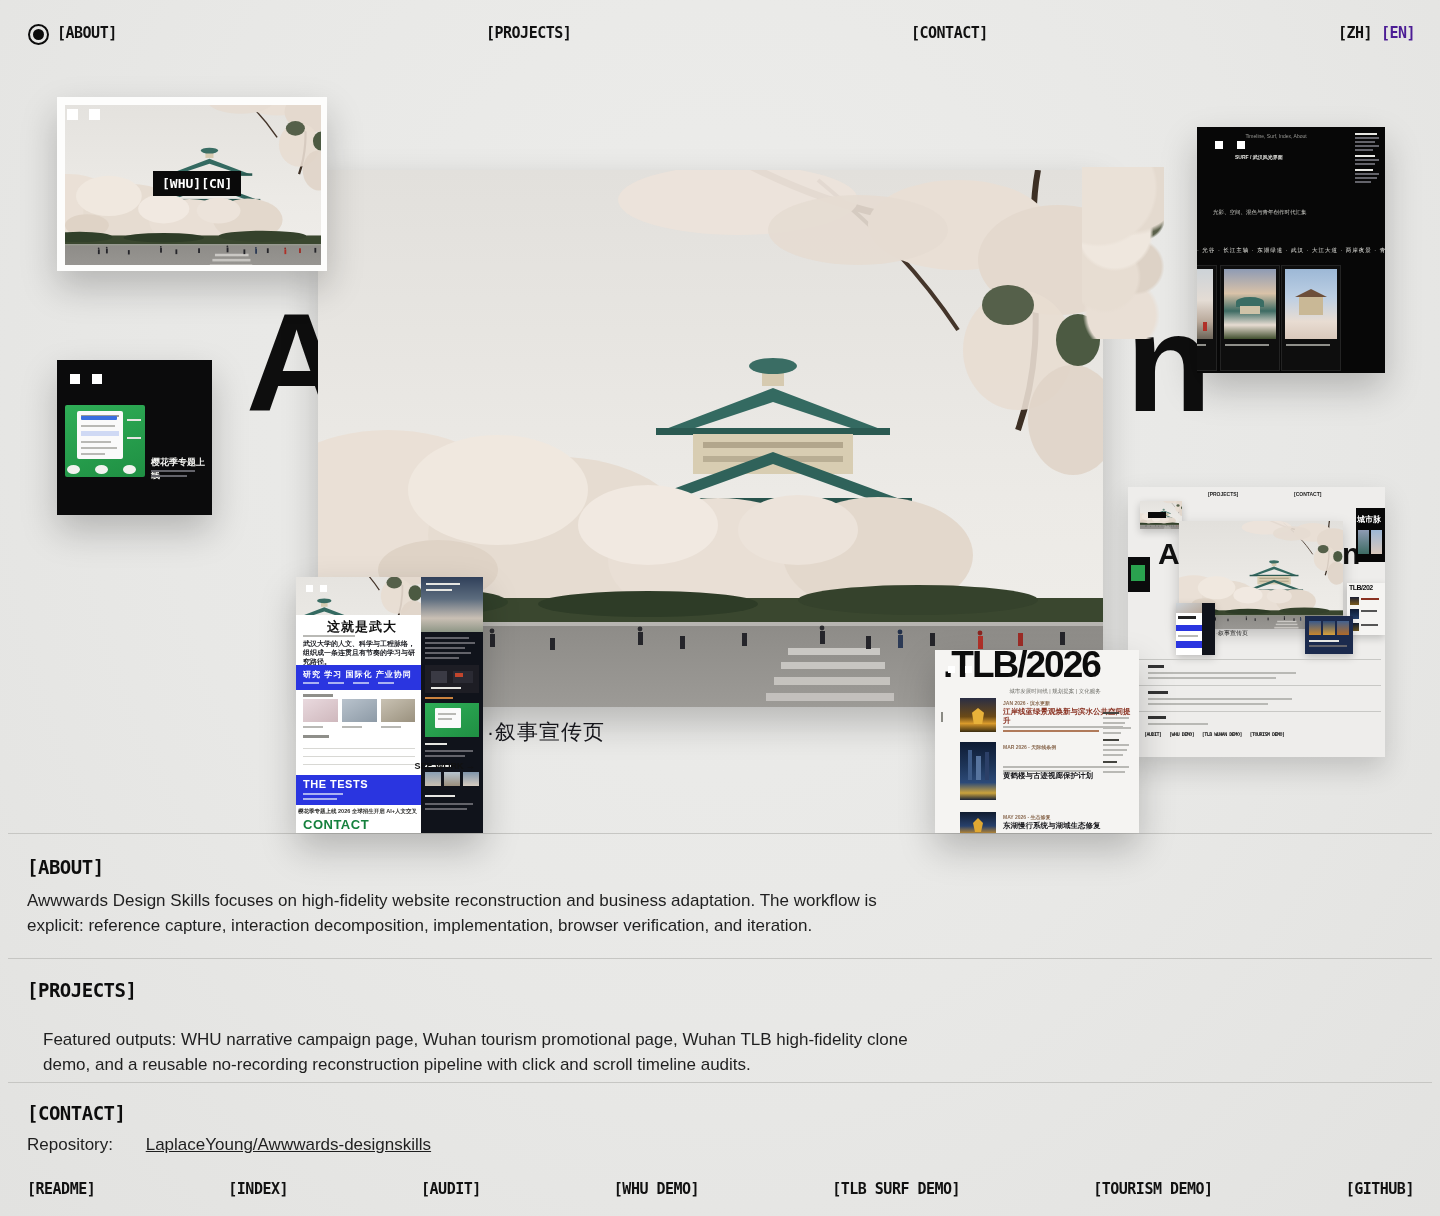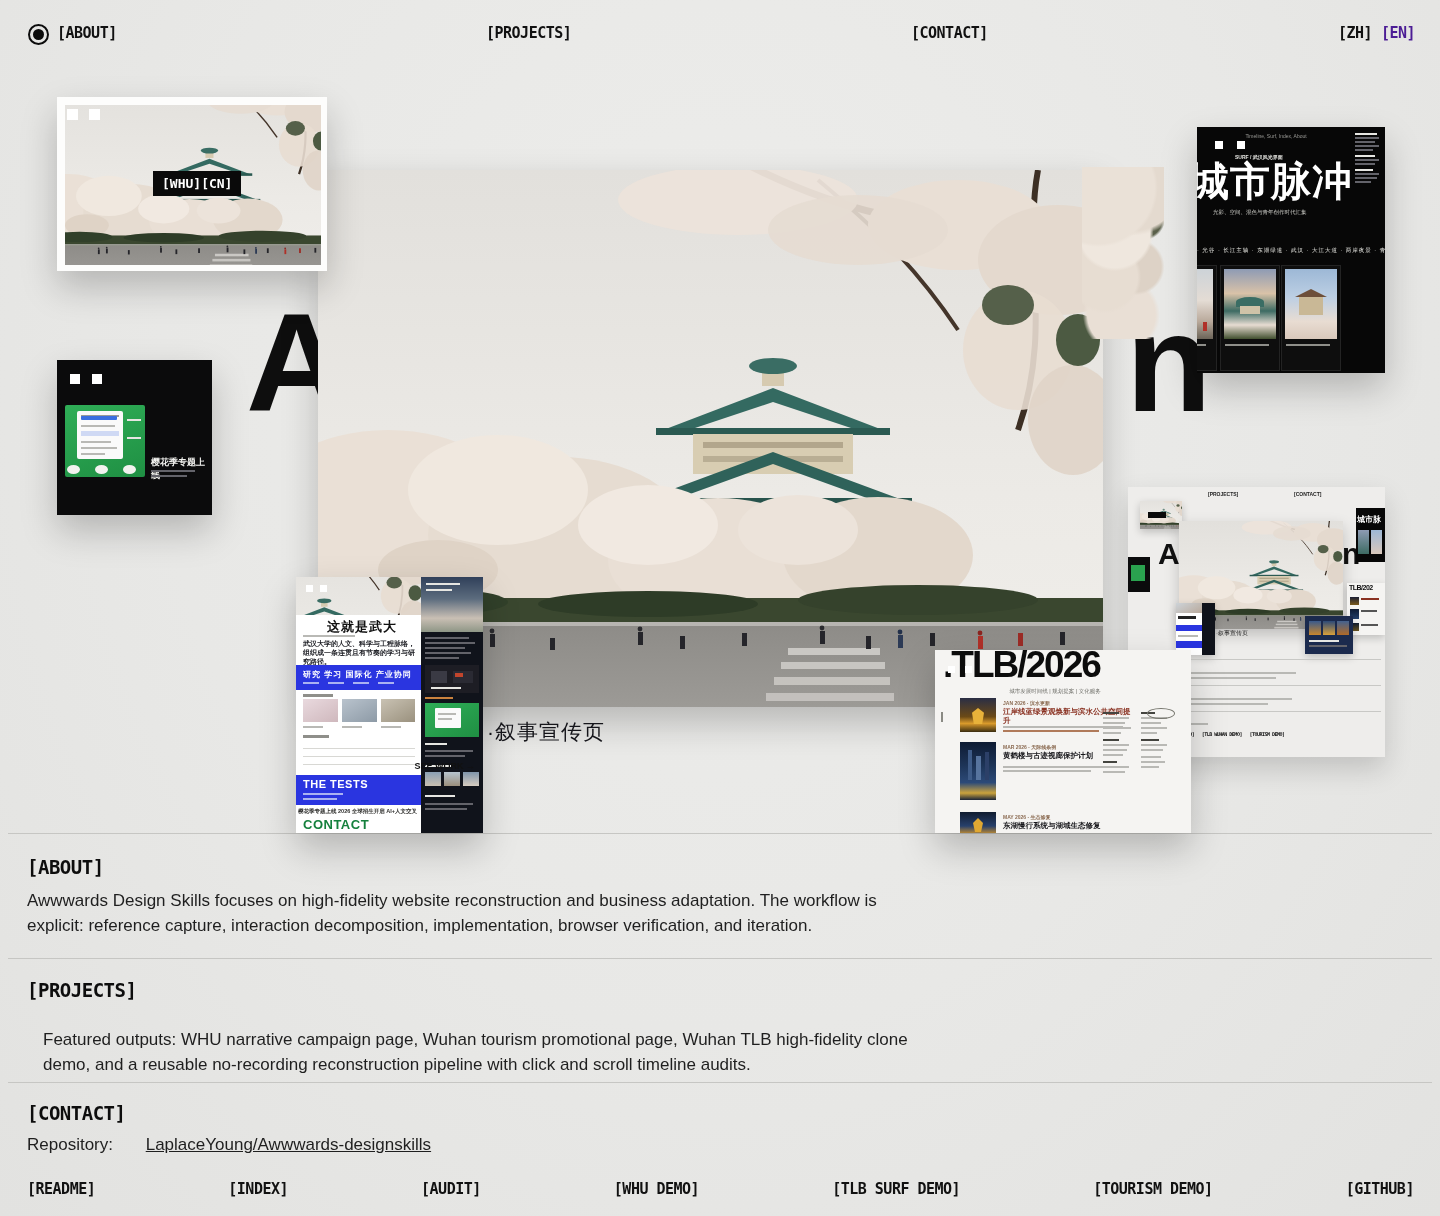--- a/index.html
+++ b/index.html
@@ -65,21 +65,21 @@
   .pulse-kicker{position:absolute;left:38px;top:27px;font-size:5px;color:#e8e8e4;font-weight:700;}
   .pulse-title{position:absolute;left:-8px;top:30px;font-size:40px;font-weight:900;color:#fff;letter-spacing:1px;line-height:1.2;}
   .pulse-sub{position:absolute;left:16px;top:82px;font-size:5.5px;color:#cfcfc9;}
   .pulse-credits{position:absolute;left:158px;top:6px;width:26px;}
   .pulse-marquee{position:absolute;left:0;top:120px;width:188px;font-size:5.5px;color:#e9e9e4;white-space:nowrap;letter-spacing:1px;}
   .pulse-cardrow{position:absolute;left:0;top:138px;height:108px;width:188px;}
   .pcard{position:absolute;top:0;width:58px;height:104px;background:#0e0e0e;border:1px solid #232323;}
   .pcard .img{position:absolute;left:3px;top:3px;right:3px;height:70px;}
   .pcard .cap{position:absolute;left:4px;top:78px;width:44px;height:2px;background:#8f8f8a;}
   
-  .tlb{left:935px;top:650px;width:256px;height:183px;background:#f5f4f2;z-index:5;overflow:hidden;}
+  .tlb{left:935px;top:650px;width:204px;height:183px;background:#f5f4f2;z-index:5;overflow:hidden;}
   .tlb-title{position:absolute;left:8px;top:-6px;font-size:37px;font-weight:900;color:#0c0c0c;letter-spacing:-2px;}
   .tlb-sub{position:absolute;left:0;width:240px;top:38px;text-align:center;font-size:5.5px;color:#6e6e68;}
   .tlb-item{position:absolute;left:25px;width:170px;}
   .tlb-img{position:absolute;left:0;top:0;width:36px;}
   .tlb-meta{position:absolute;left:43px;top:2px;font-size:5px;color:#8b6b52;font-weight:700;}
   .tlb-head{position:absolute;left:43px;top:9px;font-size:7.5px;font-weight:800;width:130px;line-height:9px;}
   .tlb-colbars{position:absolute;top:62px;width:32px;}
   .tlb-oval{position:absolute;border:1px solid #77776f;border-radius:50%;width:26px;height:9px;}
   
   .mini{left:1128px;top:487px;width:257px;height:270px;background:#eeedeb;z-index:3;box-shadow:0 12px 26px rgba(0,0,0,.16);overflow:hidden;}
@@ -317,21 +317,20 @@
   </div>
   <div class="wp-ticker">樱花季专题上线 2026 全球招生开启 AI+人文交叉</div>
   <div class="wp-contact">CONTACT</div>
 </div>
 
 <div class="abs pulse card-shadow">
   <div class="pulse-nav">Timeline, Surf, Index, About</div>
   <div class="dot-sq" style="left:18px;top:14px;width:8px;height:8px;"></div>
   <div class="dot-sq" style="left:40px;top:14px;width:8px;height:8px;"></div>
   <div class="pulse-kicker">SURF / 武汉风光界面</div>
-  <div class="pulse-title">城市脉冲</div>
   <div class="pulse-sub">光影、空间、混色与青年创作时代汇集</div>
   <div class="pulse-credits">
     <div class="bar-w" style="left:0;top:0;width:22px;height:1.5px;"></div>
     <div class="bar-d" style="left:0;top:4px;width:24px;height:1.5px;"></div>
     <div class="bar-d" style="left:0;top:8px;width:20px;height:1.5px;"></div>
     <div class="bar-d" style="left:0;top:12px;width:24px;height:1.5px;"></div>
     <div class="bar-d" style="left:0;top:16px;width:18px;height:1.5px;"></div>
     <div class="bar-w" style="left:0;top:22px;width:20px;height:1.5px;"></div>
     <div class="bar-d" style="left:0;top:26px;width:24px;height:1.5px;"></div>
     <div class="bar-d" style="left:0;top:30px;width:20px;height:1.5px;"></div>
@@ -446,21 +445,21 @@
     <div class="bar" style="left:43px;top:32px;width:96px;height:1.5px;background:#b07a5a;"></div>
   </div>
 
   <div class="tlb-item" style="top:92px;height:64px;">
     <div class="tlb-img" style="height:58px;background:linear-gradient(180deg,#0e1b33 0%,#1d3457 40%,#2c4a78 70%,#caa23c 88%,#1a2438 100%);">
       <div class="abs" style="left:8px;top:8px;width:4px;height:30px;background:#3f5c88;"></div>
       <div class="abs" style="left:16px;top:14px;width:5px;height:24px;background:#57749e;"></div>
       <div class="abs" style="left:25px;top:10px;width:4px;height:28px;background:#2c4068;"></div>
     </div>
     <div class="tlb-meta">MAR 2026 · 天际线条例</div>
-    <div class="tlb-head" style="color:#16161a;">黄鹤楼与古迹视廊保护计划</div>
+    <div class="tlb-head" style="color:#16161a;margin-top:20px;">黄鹤楼与古迹视廊保护计划</div>
     <div class="bar" style="left:43px;top:24px;width:118px;height:1.5px;"></div>
     <div class="bar" style="left:43px;top:28px;width:88px;height:1.5px;"></div>
   </div>
 
   <div class="tlb-item" style="top:162px;height:30px;">
     <div class="tlb-img" style="height:28px;background:linear-gradient(180deg,#101c30 0%,#27406b 50%,#c9902e 80%,#15203a 100%);">
       <div class="abs" style="left:13px;top:6px;width:10px;height:14px;background:#e0a832;clip-path:polygon(50% 0,100% 35%,80% 100%,20% 100%,0 35%);"></div>
     </div>
     <div class="tlb-meta">MAY 2026 · 生态修复</div>
     <div class="tlb-head" style="color:#16161a;">东湖慢行系统与湖域生态修复</div>

